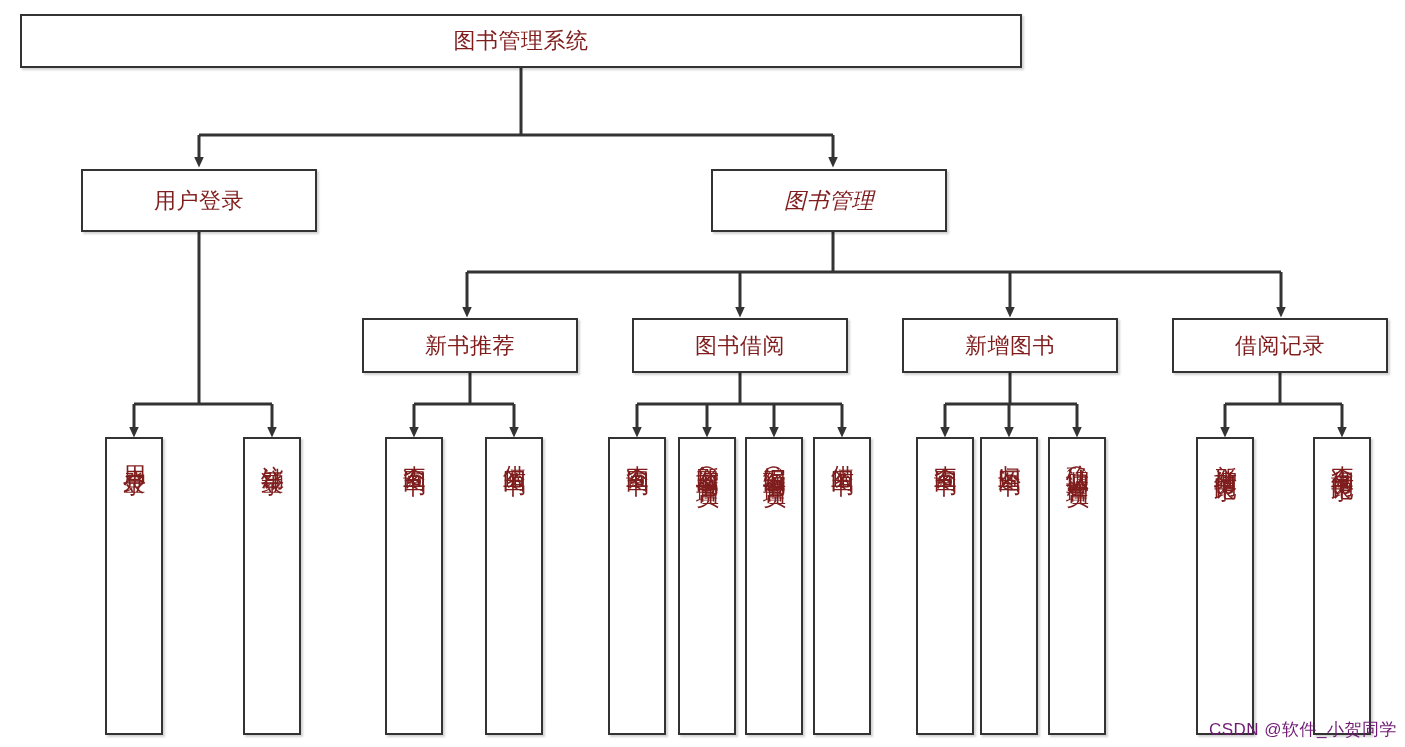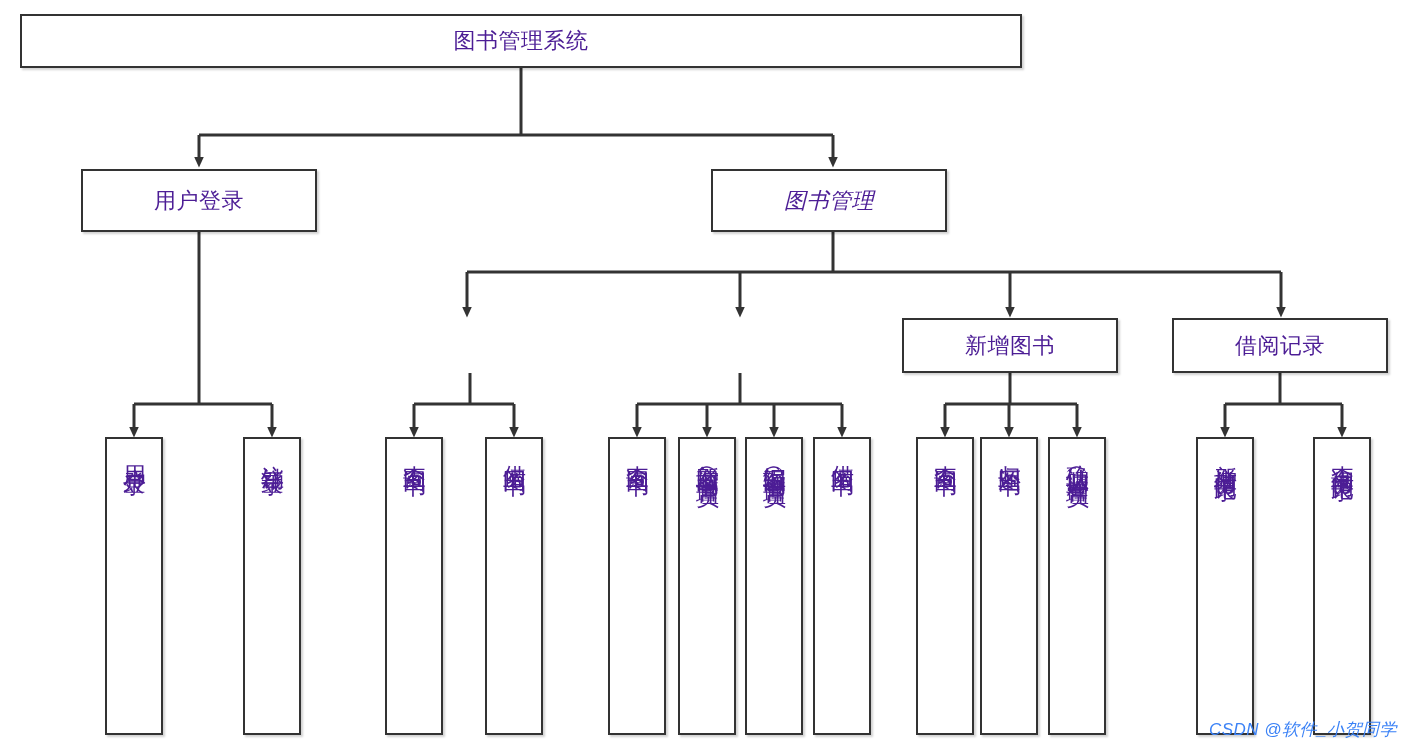--- a/index.html
+++ b/index.html
@@ -32,21 +32,21 @@
     position: absolute;
     box-sizing: border-box;
     background: #ffffff;
     border: 2px solid #333333;
     display: flex;
     align-items: center;
     justify-content: center;
     box-shadow: 2px 2px 2px rgba(0,0,0,0.18);
   }
   .node-label {
-    color: #4c1d95;
+    color: #7f1d1d;
     font-size: 22px;
     line-height: 1.18;
     letter-spacing: 0.5px;
     white-space: nowrap;
   }
   .node.vertical {
     align-items: flex-start;
     padding-top: 8px;
   }
   .node.vertical .node-label {
@@ -56,25 +56,24 @@
     line-height: 1.12;
     letter-spacing: 3px;
     white-space: nowrap;
     text-align: left;
   }
   .watermark {
     position: absolute;
     right: 8px;
     bottom: 6px;
     font-size: 17px;
-    color: #3b82f6;
+    color: #701a75;
     letter-spacing: 0.5px;
     white-space: nowrap;
     user-select: none;
-    font-style: italic;
   }
 </style>
 </head>
 <body>
 
 <div id="diagram-root">
 
   <svg class="connectors" viewBox="0 0 1405 747">
     <defs>
       <marker id="arrow" markerWidth="12" markerHeight="12" refX="1.5" refY="5" orient="auto" markerUnits="userSpaceOnUse">
@@ -129,20 +128,26 @@
     <span class="node-label">图书管理系统</span>
   </div>
 
   <div class="node" style="left:81px; top:169px; width:236px; height:63px;">
     <span class="node-label">用户登录</span>
   </div>
   <div class="node" style="left:711px; top:169px; width:236px; height:63px;font-style:italic;">
     <span class="node-label">图书管理</span>
   </div>
 
+  <div class="node" style="left:362px; top:318px; width:216px; height:55px;">
+    <span class="node-label">新书推荐</span>
+  </div>
+  <div class="node" style="left:632px; top:318px; width:216px; height:55px;">
+    <span class="node-label">图书借阅</span>
+  </div>
   <div class="node" style="left:902px; top:318px; width:216px; height:55px;">
     <span class="node-label">新增图书</span>
   </div>
   <div class="node" style="left:1172px; top:318px; width:216px; height:55px;">
     <span class="node-label">借阅记录</span>
   </div>
 
   <div class="node vertical" style="left:105px; top:437px; width:58px; height:298px;">
     <span class="node-label">用户登录</span>
   </div>

